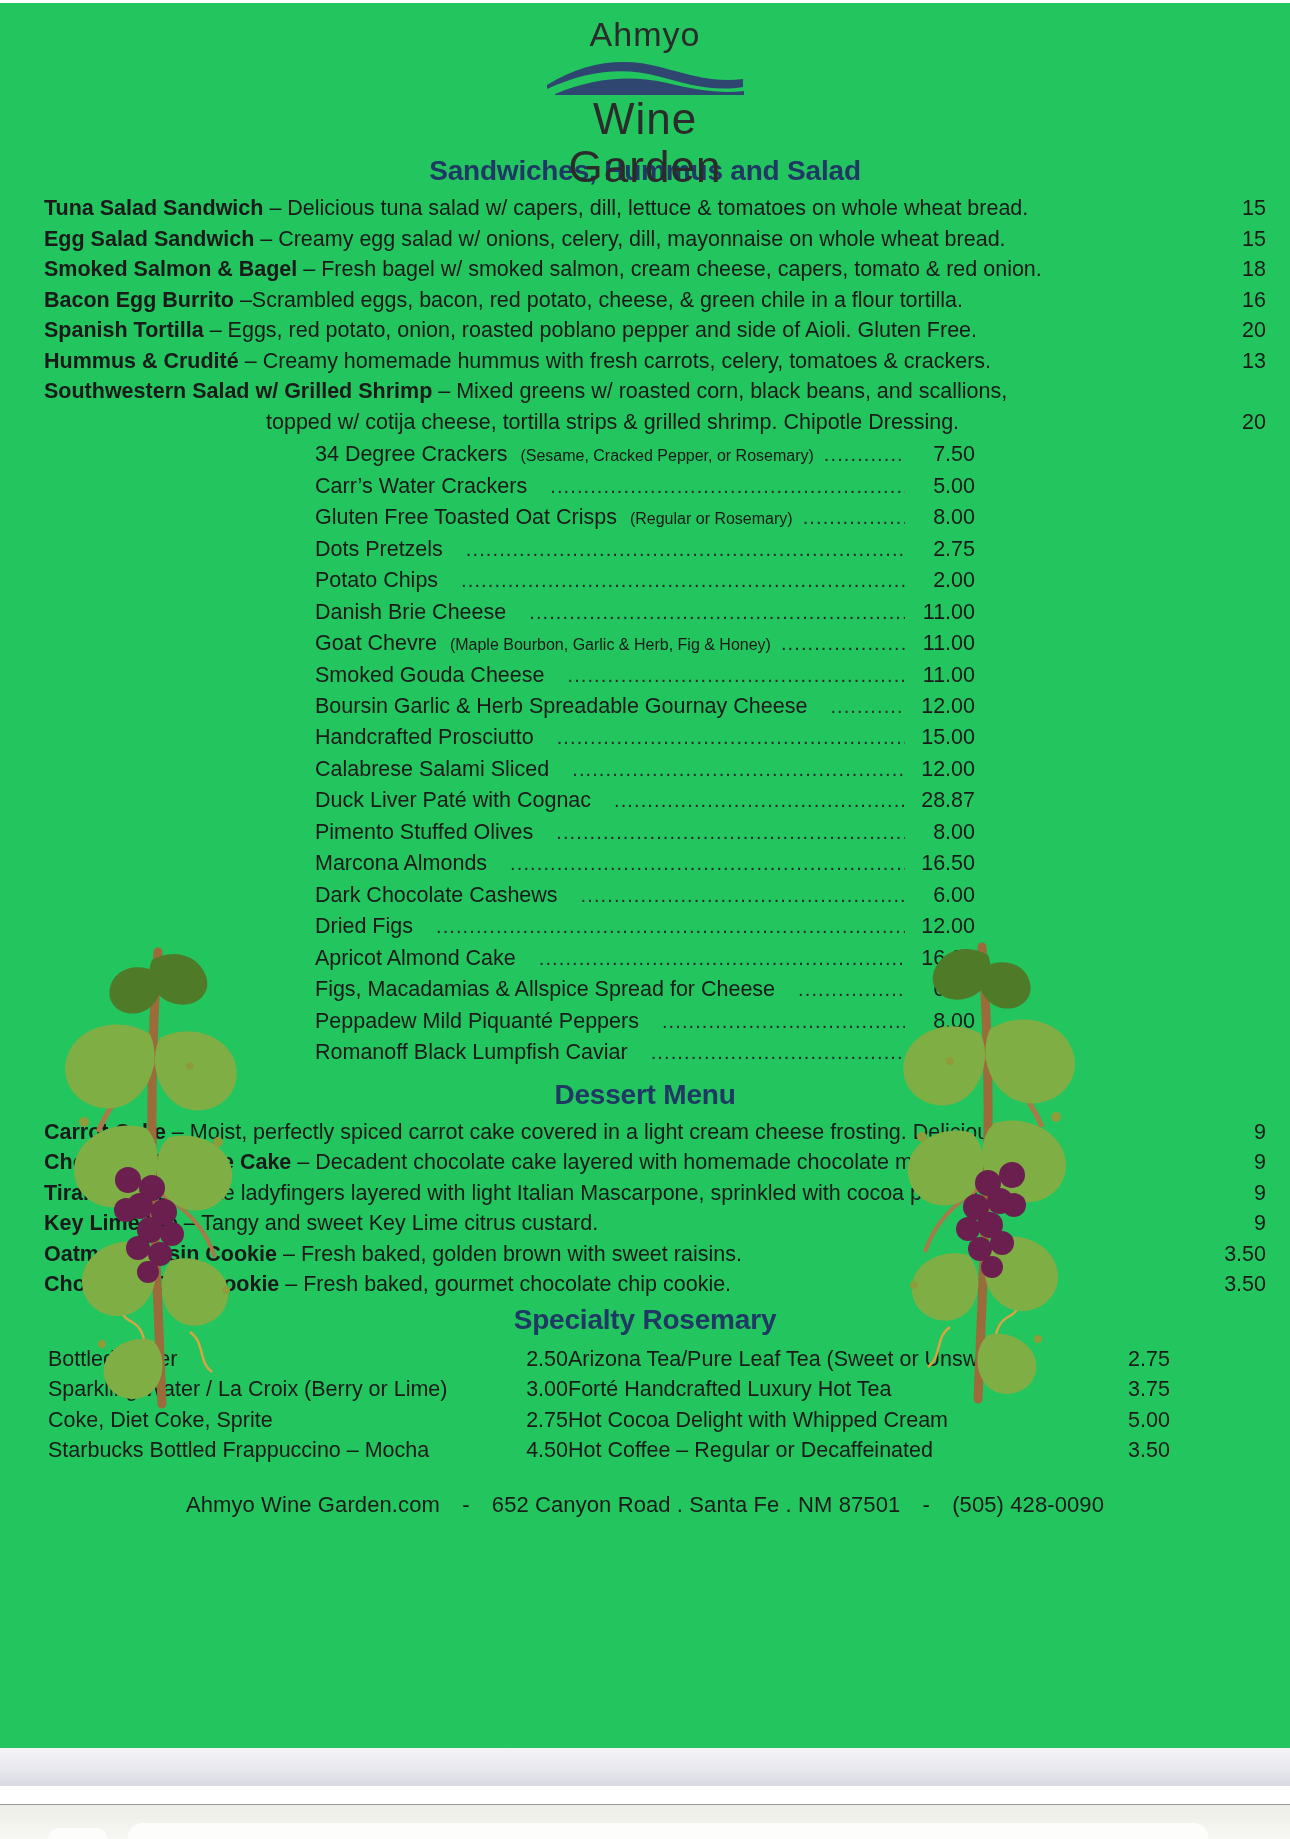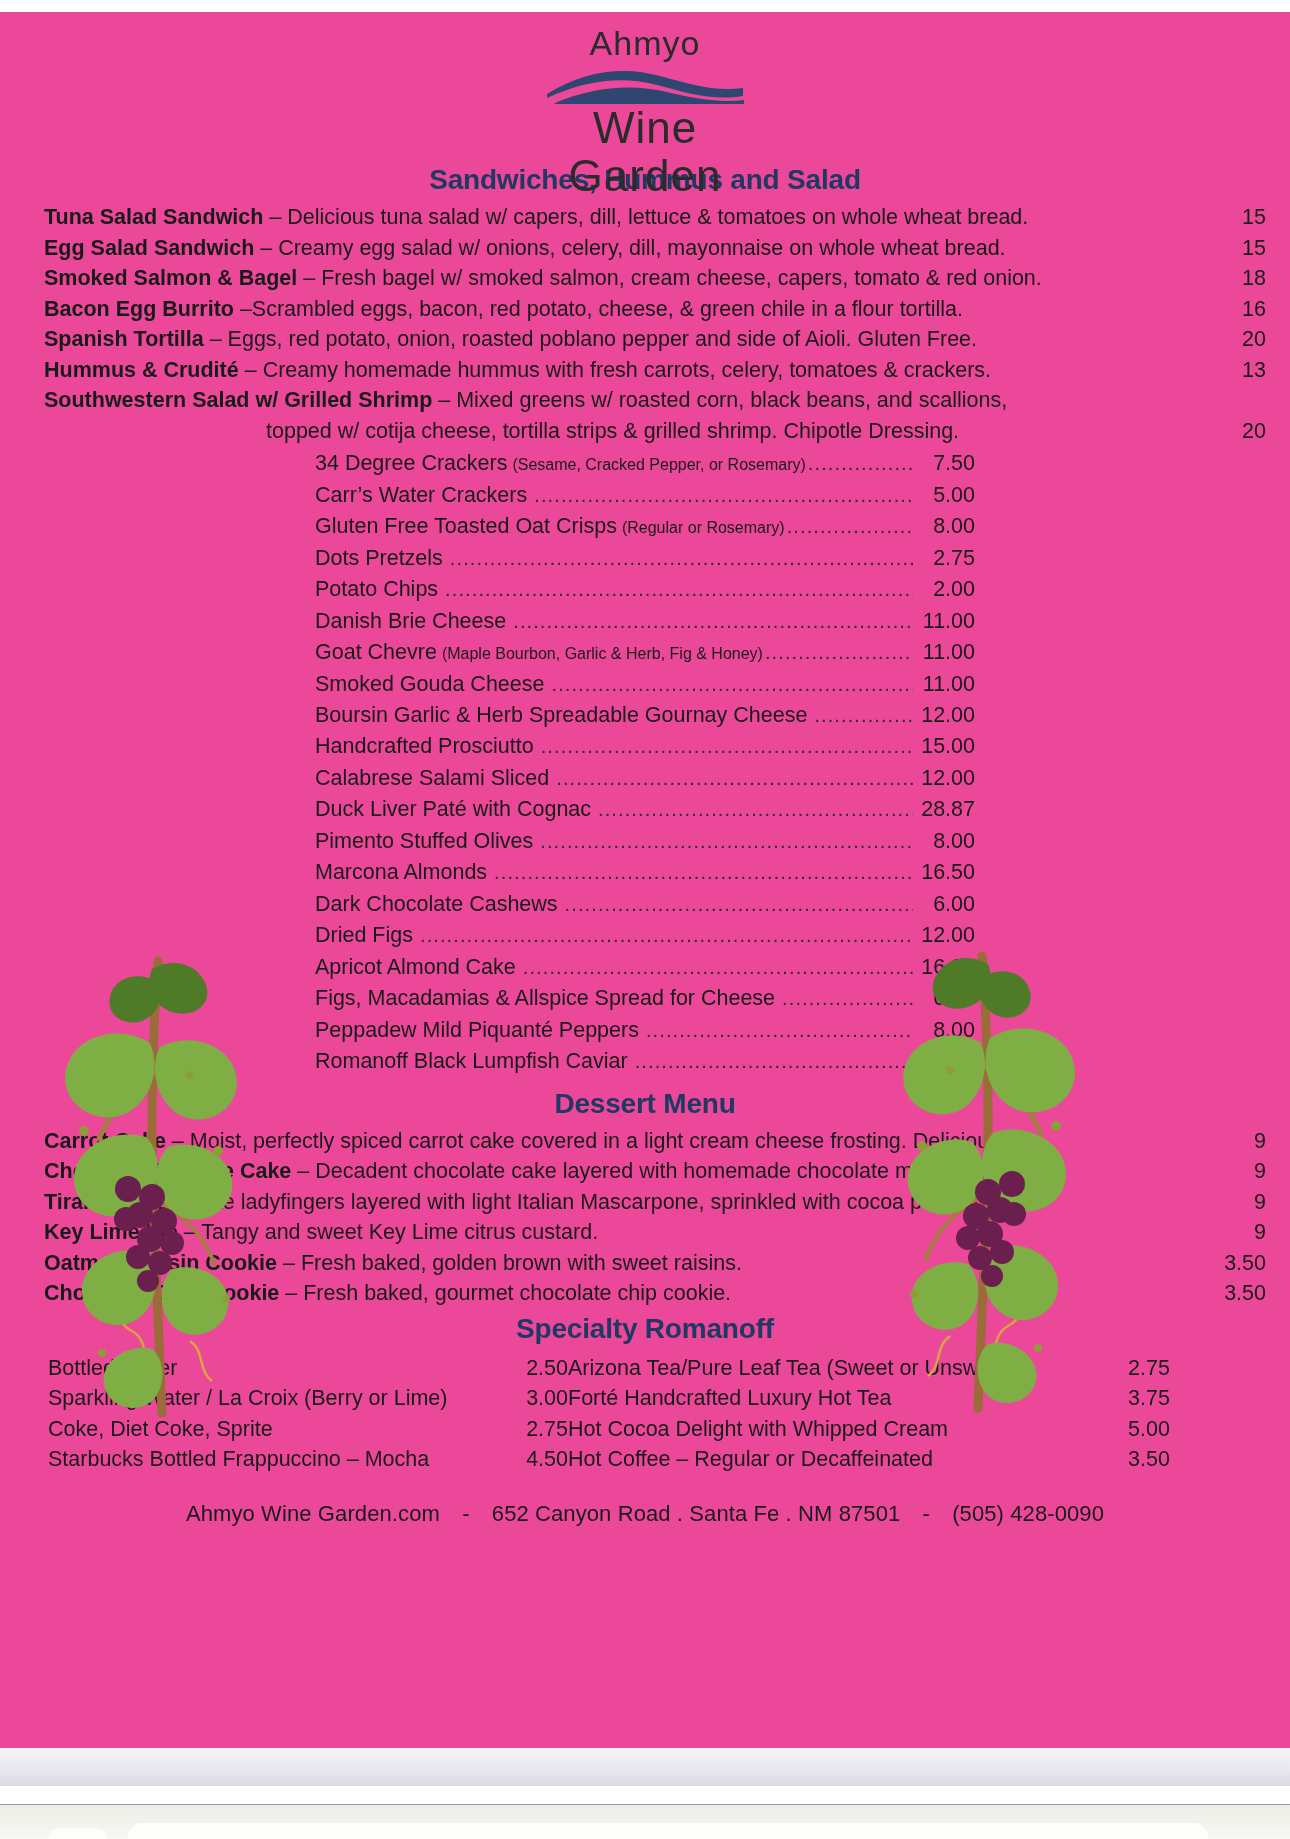--- a/index.html
+++ b/index.html
@@ -9,24 +9,24 @@
   }
   body {
     width: 1290px;
     height: 1839px;
     position: relative;
     font-family: "Liberation Sans", sans-serif;
     overflow: hidden;
   }
   .page {
     position: absolute;
-    left: 0; top: 12px;
+    left: 0; top: 3px;
     width: 1290px;
     height: 1748px;
-    background: #ec4899;
+    background: #22c55e;
     overflow: hidden;
   }
 
   
   .logo-wrap {
     position: relative;
     width: 100%;
     height: 148px;
     padding-top: 14px;
     box-sizing: border-box;
@@ -103,20 +103,21 @@
     margin: 0 auto;
     padding: 2px 0 6px;
   }
   .share-row {
     display: flex;
     align-items: baseline;
     font-size: 21.5px;
     line-height: 1.465;
     color: #1a1a1a;
     white-space: nowrap;
+    gap: 8px;
   }
   .share-row .sname { flex: 0 0 auto; }
   .share-row .paren {
     flex: 0 0 auto;
     font-size: 16px;
     padding-left: 5px;
   }
   .share-row .leader {
     flex: 1 1 auto;
     overflow: hidden;
@@ -512,21 +513,21 @@
       <span class="spacer"></span>
       <span class="price">3.50</span>
     </div>
     <div class="desc-row">
       <span class="txt"><span class="name">Chocolate Chip Cookie</span><span> – </span><span>Fresh baked, gourmet chocolate chip cookie.</span></span>
       <span class="spacer"></span>
       <span class="price">3.50</span>
     </div>
   </div>
 
-  <h2 class="section-heading">Specialty Romanoff</h2>
+  <h2 class="section-heading">Specialty Rosemary</h2>
   <div class="bev-wrap">
     <div class="bev-col left">
       <div class="bev-row">
         <span class="bname">Bottled Water</span>
         <span class="bspace"></span>
         <span class="bprice">2.50</span>
       </div>
       <div class="bev-row">
         <span class="bname">Sparkling Water / La Croix (Berry or Lime)</span>
         <span class="bspace"></span>

